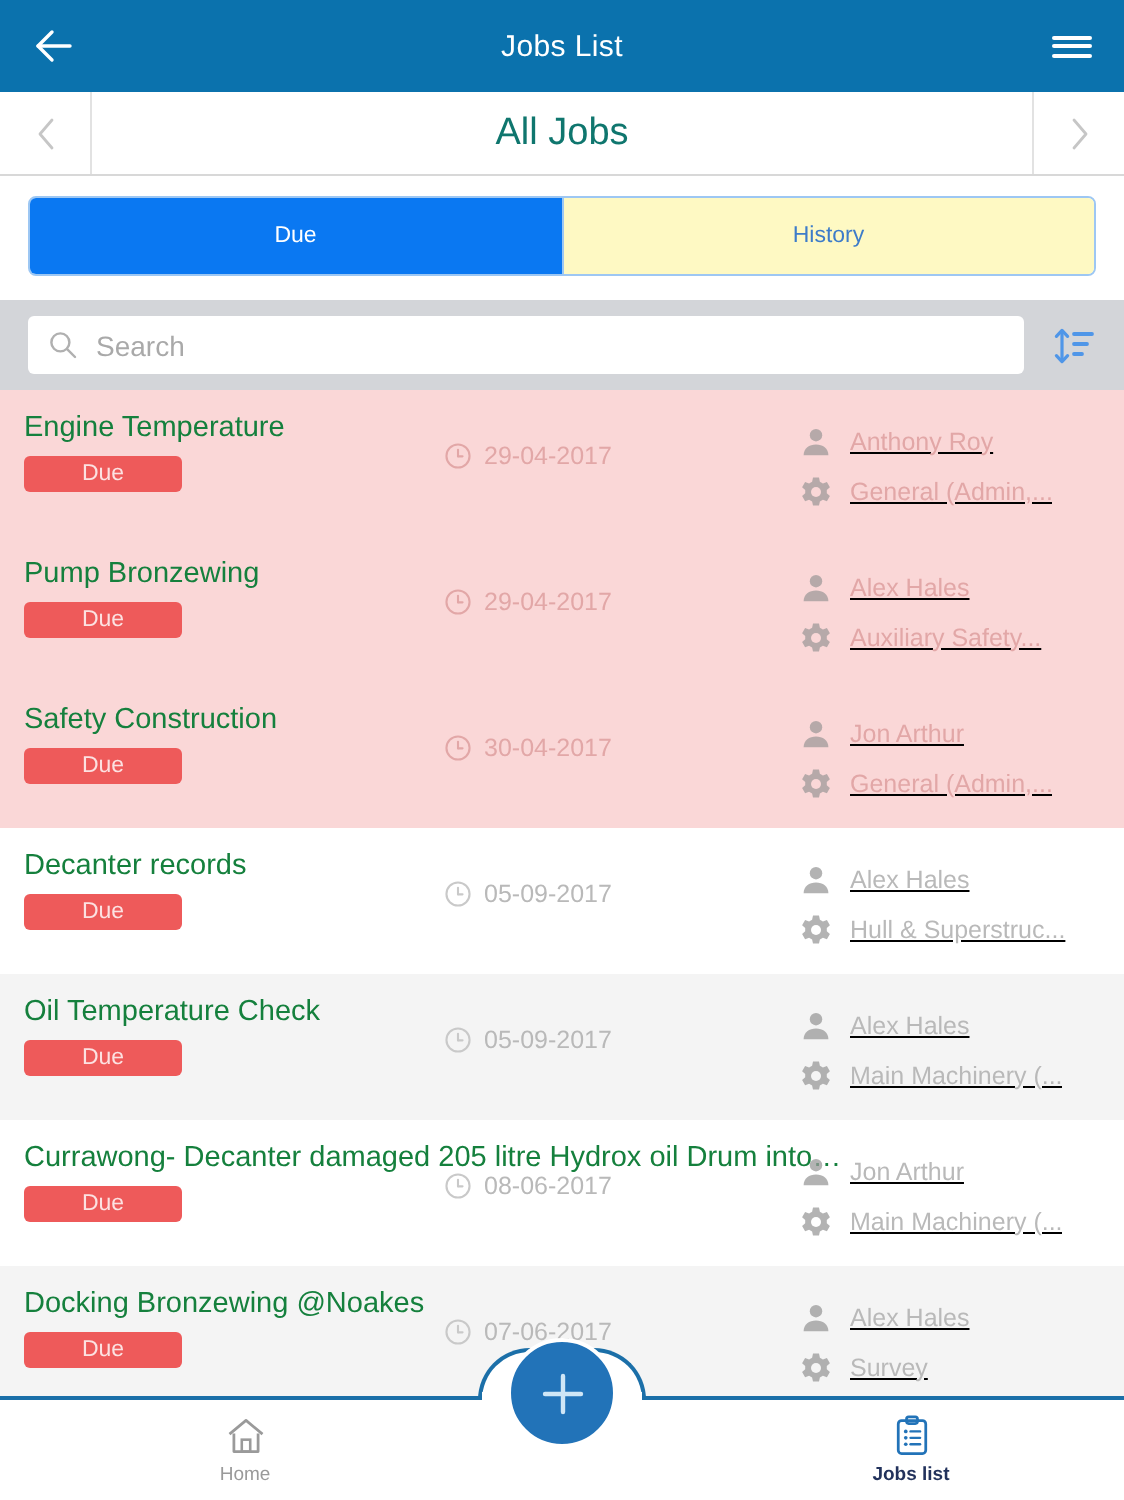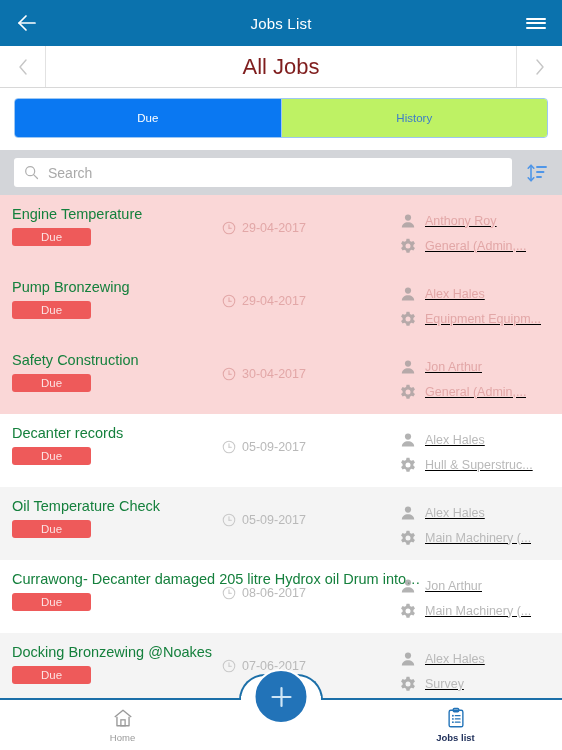--- a/index.html
+++ b/index.html
@@ -24,30 +24,30 @@
   .ham i { display: block; height: 2px; background: #fff; margin: 2.5px 0; border-radius: 1px; }
 
   
   .subbar { height: 42px; display: flex; align-items: stretch; background: #fff;
     border-bottom: 1px solid #d8d8d8; }
   .subbar-arrow { width: 46px; display: flex; align-items: center; justify-content: center;
     color: #c6c6c6; font-size: 19px; }
   .subbar-arrow.left { border-right: 1px solid #e2e2e2; }
   .subbar-arrow.right { border-left: 1px solid #e2e2e2; }
   .subbar-title { flex: 1; display: flex; align-items: center; justify-content: center;
-    font-size: 22px; color: #7f1d1d; }
+    font-size: 19px; color: #0f766e; }
 
   
   .segwrap { padding: 10px 14px 12px 14px; background: #fff; }
   .seg { display: flex; height: 40px; border-radius: 4px; overflow: hidden;
     border: 1px solid #9dc7f3; }
   .seg-btn { flex: 1; display: flex; align-items: center; justify-content: center;
     font-size: 11.5px; }
   .seg-btn.active { background: #0a78f2; color: #fff; }
-  .seg-btn.inactive { background: #bef264; color: #3d7cc9; border-left: 1px solid #9dc7f3; }
+  .seg-btn.inactive { background: #fef9c3; color: #3d7cc9; border-left: 1px solid #9dc7f3; }
 
   
   .searchrow { height: 45px; background: #d3d5d9; display: flex; align-items: center;
     padding: 0 10px 0 14px; gap: 10px; }
   .searchbox { flex: 1; height: 29px; background: #fff; border-radius: 3px;
     display: flex; align-items: center; padding: 0 10px; gap: 9px; }
   .search-ph { font-size: 14px; color: #a9a9a9; }
   .sorticon { width: 30px; display: flex; align-items: center; justify-content: center; }
 
   
@@ -206,21 +206,21 @@
             <circle cx="8" cy="4.6" r="3.1"></circle>
             <path d="M1.8 14.6 c0-3.5 2.8-5.4 6.2-5.4 s6.2 1.9 6.2 5.4 z"></path>
           </svg>
           <span class="txt">Alex Hales</span>
         </div>
         <div class="meta-line">
           <svg class="sicon" width="16" height="16" viewBox="0 0 16 16">
             <path d="M6.5 0.8 h3 l.45 2.1 1.5 .85 2-.75 1.5 2.6 -1.55 1.35 0 1.7 1.55 1.35 -1.5 2.6 -2-.75 -1.5 .85 -.45 2.1 h-3 l-.45-2.1 -1.5-.85 -2 .75 -1.5-2.6 1.55-1.35 0-1.7 -1.55-1.35 1.5-2.6 2 .75 1.5-.85 z"></path>
             <circle cx="8" cy="8" r="2.5" fill="#fad7d7"></circle>
           </svg>
-          <span class="txt">Equipment Equipm...</span>
+          <span class="txt">Auxiliary Safety...</span>
         </div>
       </div>
     </div>
 
     <div class="row overdue">
       <div class="row-title">Safety Construction</div>
       <div class="badge">Due</div>
       <div class="row-date">
         <svg class="cicon" width="14" height="14" viewBox="0 0 16 16">
           <circle cx="8" cy="8" r="6.6" fill="none" stroke="currentColor" stroke-width="1.2"></circle>

